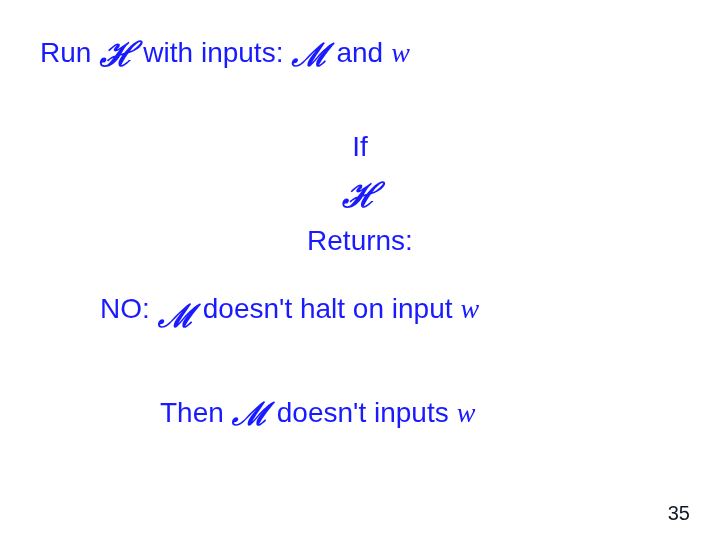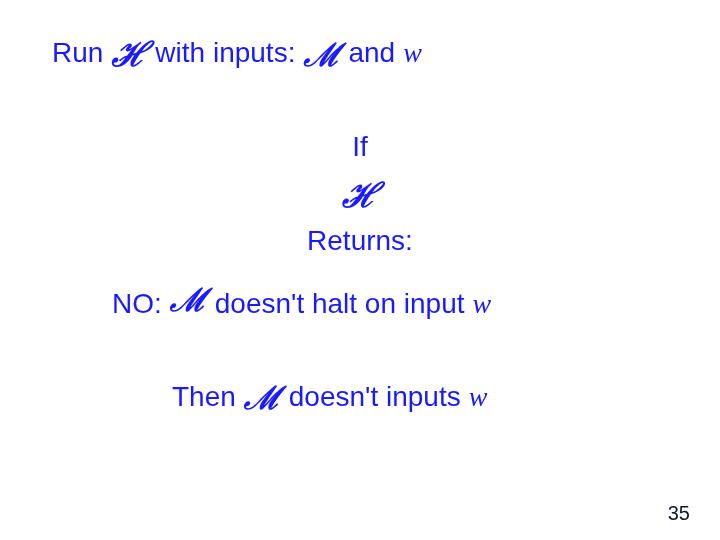--- a/index.html
+++ b/index.html
@@ -6,43 +6,43 @@
     body {
       width: 720px;
       height: 540px;
       background: white;
       font-family: 'Comic Sans MS', 'Chalkboard SE', cursive, sans-serif;
       color: #1a1aff;
       overflow: hidden;
       position: relative;
     }
     .content {
-      padding: 20px 52px;
+      padding: 20px 40px;
       position: relative;
     }
     .line1 {
       display: flex;
       align-items: center;
       gap: 8px;
       margin-top: 10px;
       font-size: 28px;
     }
     .line2 {
       display: flex;
       align-items: center;
       gap: 8px;
       margin-top: 55px;
       font-size: 28px;
       flex-direction: column;
     }
     .line3 {
       display: flex;
-      align-items: flex-end;
+      align-items: flex-start;
       gap: 8px;
-      margin-top: 20px;
+      margin-top: 36px;
       margin-left: 60px;
       font-size: 28px;
     }
     .line4 {
       display: flex;
       align-items: center;
       gap: 8px;
       margin-top: 55px;
       margin-left: 120px;
       font-size: 28px;

